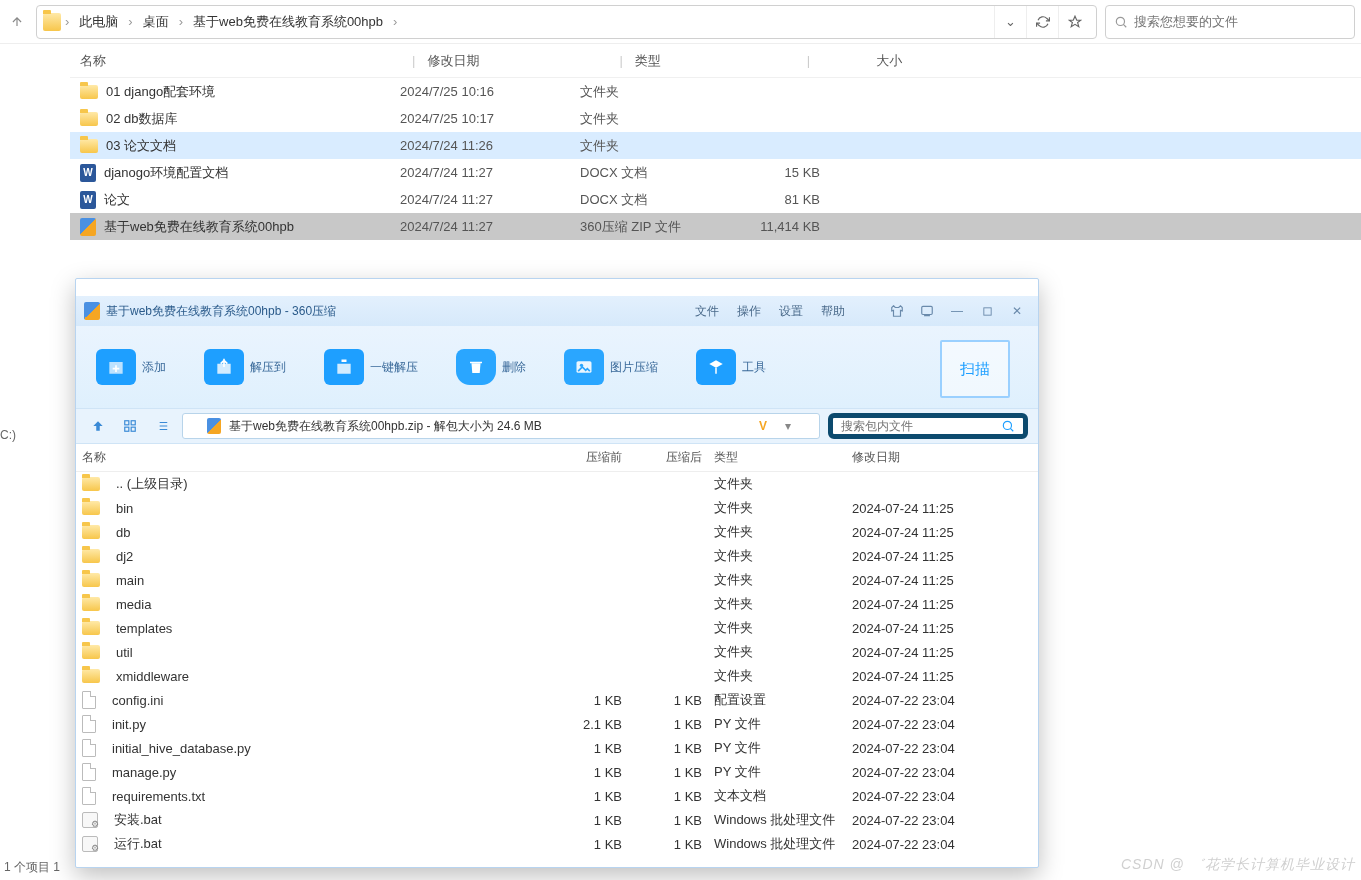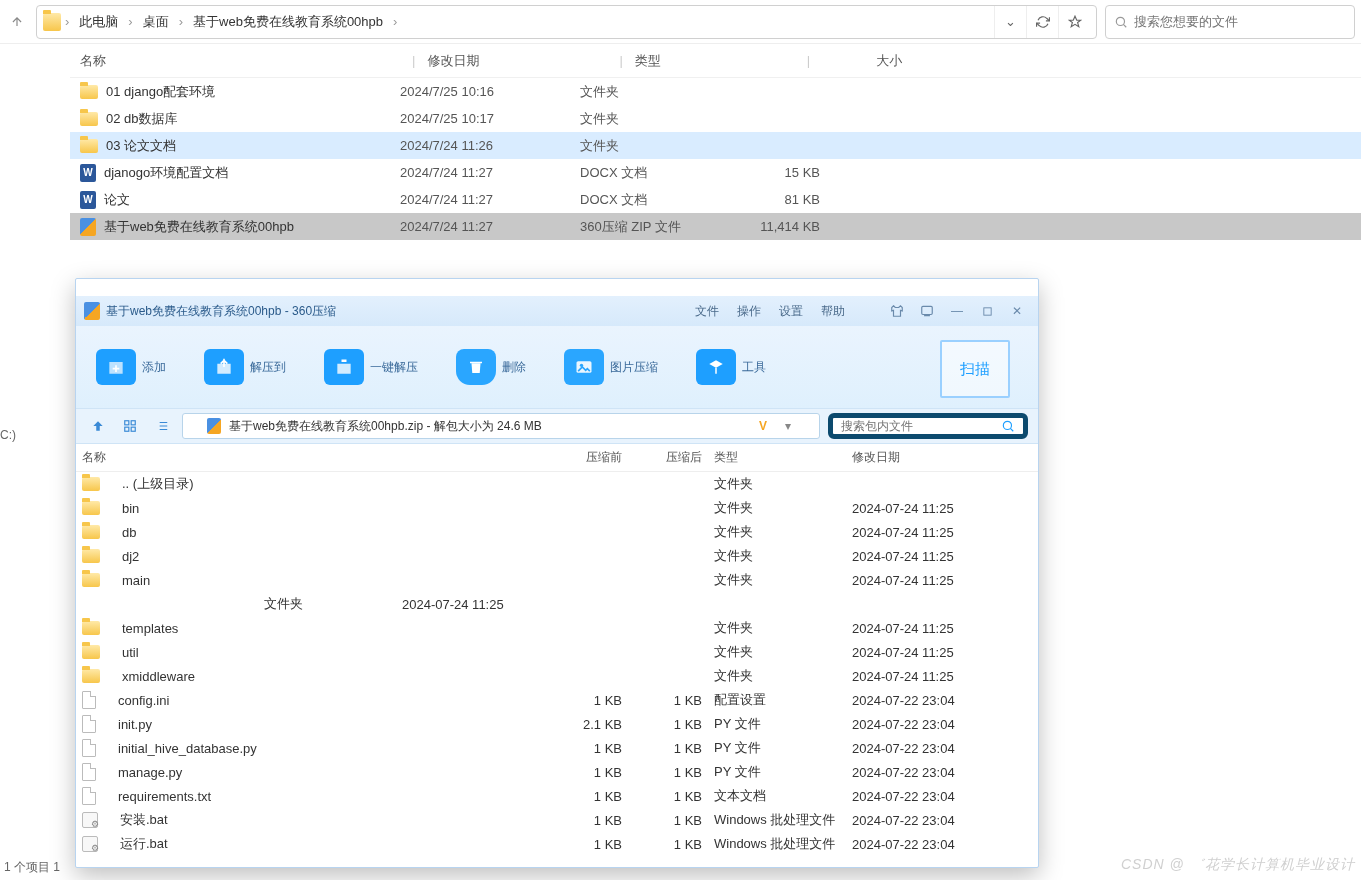--- a/index.html
+++ b/index.html
@@ -83,21 +83,21 @@
 
 .zip-header { display: flex; height: 28px; align-items: center; font-size: 12px; color: #555; border-bottom: 1px solid #eee; padding-left: 6px; }
 .zc-name { width: 450px; }
 .zc-before { width: 90px; text-align: right; }
 .zc-after { width: 80px; text-align: right; }
 .zc-type { width: 150px; padding-left: 12px; }
 .zc-date { width: 150px; }
 
 .zip-rows { flex: 1; overflow: auto; }
 .zip-row { display: flex; height: 24px; align-items: center; font-size: 13px; padding-left: 6px; }
-.zip-row .zname { width: 450px; display: flex; align-items: center; gap: 22px; }
+.zip-row .zname { width: 450px; display: flex; align-items: center; gap: 16px; }
 .zip-row .zbefore { width: 90px; text-align: right; }
 .zip-row .zafter { width: 80px; text-align: right; }
 .zip-row .ztype { width: 150px; padding-left: 12px; }
 .zip-row .zdate { width: 150px; }
 
 svg { display:block; }
 </style>
 </head>
 <body>
 
@@ -403,20 +403,24 @@
         <div class="zname">
           <span class="icon-folder"></span>
           <span>main</span>
         </div>
         <div class="zbefore"></div>
         <div class="zafter"></div>
         <div class="ztype">文件夹</div>
         <div class="zdate">2024-07-24 11:25</div>
       </div>
       <div class="zip-row">
+        <div class="zname">
+          <span class="icon-folder"></span>
+          <span>media</span>
+        </div>
         <div class="zbefore"></div>
         <div class="zafter"></div>
         <div class="ztype">文件夹</div>
         <div class="zdate">2024-07-24 11:25</div>
       </div>
       <div class="zip-row">
         <div class="zname">
           <span class="icon-folder"></span>
           <span>templates</span>
         </div>

